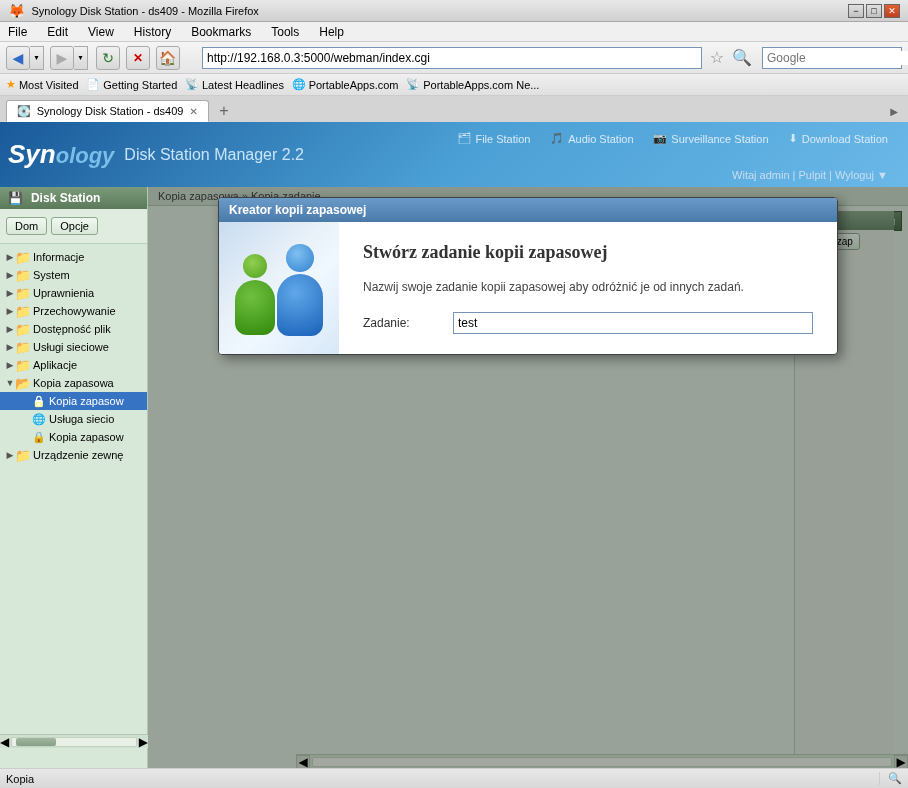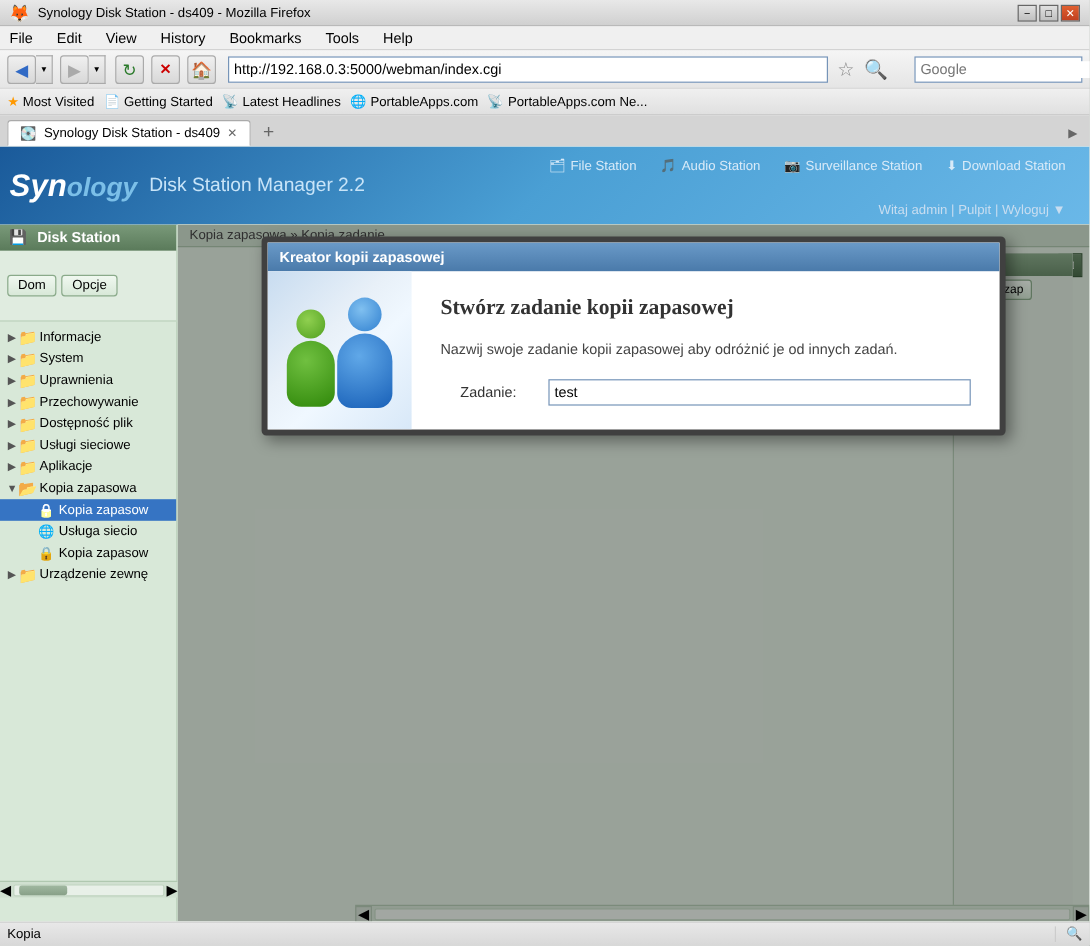--- a/index.html
+++ b/index.html
@@ -206,21 +206,21 @@
       color: #fff;
       padding: 4px 8px;
       font-size: 12px;
       font-weight: bold;
       display: flex;
       align-items: center;
       gap: 8px;
     }
     .sidebar-actions {
       display: flex;
-      padding: 20px 6px;
+      padding: 8px 6px;
       gap: 4px;
       background: #e0ece0;
       border-bottom: 1px solid #b8d0b8;
     }
     .sidebar-action-btn {
       padding: 2px 8px;
       border: 1px solid #8aaa8a;
       background: linear-gradient(to bottom, #f0f8f0, #d8e8d8);
       border-radius: 3px;
       cursor: pointer;
@@ -304,21 +304,21 @@
       background: rgba(0,0,0,0.3);
       display: flex;
       align-items: flex-start;
       justify-content: center;
       padding-top: 10px;
     }
 
     
     .modal {
       background: #fff;
-      border: 5px solid #404040;
+      border: 1px solid #404040;
       border-radius: 4px;
       width: 620px;
       max-height: 460px;
       display: flex;
       flex-direction: column;
       box-shadow: 4px 4px 12px rgba(0,0,0,0.4);
       overflow: hidden;
     }
     .modal-titlebar {
       background: linear-gradient(to bottom, #6a9ac8, #4a7aaa);
@@ -401,21 +401,21 @@
     }
     .form-row {
       display: flex;
       align-items: center;
       gap: 10px;
     }
     .form-label {
       font-size: 12px;
       color: #333;
       width: 80px;
-      text-align: center;
+      text-align: left;
       flex-shrink: 0;
     }
     .form-input {
       flex: 1;
       height: 22px;
       border: 1px solid #7694b8;
       padding: 0 4px;
       font-size: 12px;
       background: #fff;
       outline: none;
@@ -536,26 +536,26 @@
     <div class="nav-btn back">◀</div>
     <div class="nav-dropdown">▾</div>
   </div>
   <div style="display:flex;align-items:center;margin-left:2px;">
     <div class="nav-btn disabled">▶</div>
     <div class="nav-dropdown">▾</div>
   </div>
   <div class="nav-btn nav-refresh" style="margin-left:4px;">↻</div>
   <div class="nav-btn nav-stop" style="margin-left:2px;color:#cc0000;font-size:12px;font-weight:bold;">✕</div>
   <div class="nav-btn nav-home" style="margin-left:2px;">🏠</div>
-  <div class="address-bar" style="margin-left:6px;">
+  <div class="address-bar" style="margin-left:18px;">
     <input type="text" value="http://192.168.0.3:5000/webman/index.cgi" style="">
   </div>
   <div class="star-btn">☆</div>
   <div style="margin-left:4px;font-size:16px;cursor:pointer;">🔍</div>
-  <div class="nav-search" style="margin-left:18px;">
+  <div class="nav-search" style="margin-left:6px;">
     <input type="text" placeholder="Google" style="">
 
   </div>
 </div>
 
 <div class="browser-bookmarks">
   <span class="bookmark-item">
     <span style="color:#f90;">★</span>
     <span>Most Visited</span>
   </span>

